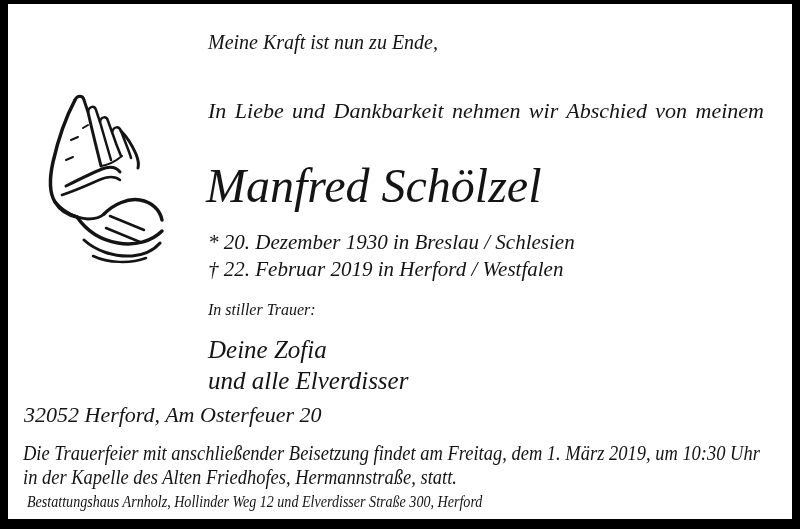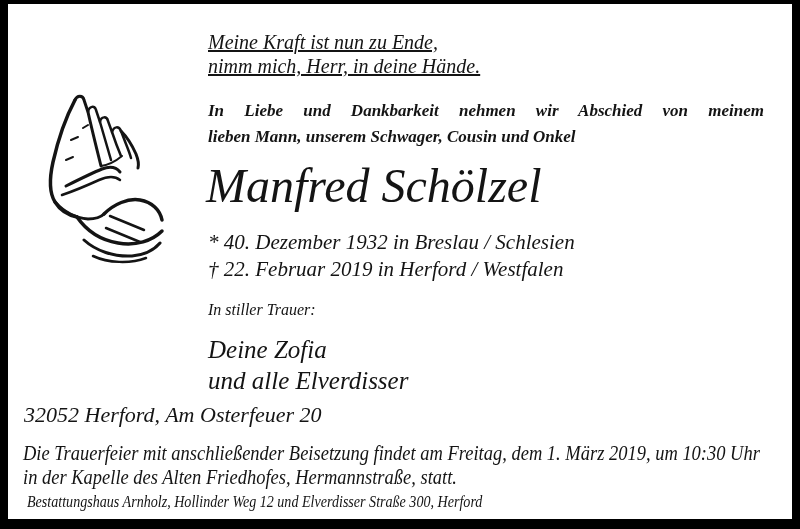--- a/index.html
+++ b/index.html
@@ -20,22 +20,22 @@
   .edge{position:absolute;background:var(--frame_edge);}
   .edge-top{left:0;top:0;width:800px;height:4px;}
   .edge-left{left:0;top:0;width:8px;height:529px;}
   .edge-right{right:0;top:0;width:8px;height:529px;}
   .edge-bottom{left:0;bottom:0;width:800px;height:10px;}
 
   .abs{position:absolute;}
 
   .hands{left:38px;top:88px;width:132px;height:184px;}
 
-  .verse{left:208px;top:30px;font-size:20px;line-height:24px;white-space:nowrap;text-decoration:underline;}
-  .intro{left:208px;top:98px;width:556px;font-size:17px;line-height:26px;font-weight:bold;}
+  .verse{left:208px;top:30px;font-size:20px;line-height:24px;white-space:nowrap;}
+  .intro{left:208px;top:98px;width:556px;font-size:22px;line-height:26px;}
   .intro .j{display:block;text-align:justify;text-align-last:justify;}
   .intro .n{display:block;}
 
   .name{left:206px;top:162px;font-size:48px;line-height:1;white-space:nowrap;}
 
   .dates{left:208px;top:229px;font-size:21px;line-height:27px;white-space:nowrap;}
   .trauer{left:208px;top:298px;font-size:16px;line-height:24px;white-space:nowrap;}
   .mourners{left:208px;top:334px;font-size:25px;line-height:31px;white-space:nowrap;}
 
   .address{left:24px;top:402px;font-size:22px;line-height:26px;white-space:nowrap;font-style:italic;}
@@ -79,32 +79,30 @@
         <path stroke-width="3" d="M46,152 C58,163 76,169 94,168 C106,167 116,162 122,155"></path>
         <path stroke-width="2.5" d="M55,168 C70,175 92,176 108,170"></path>
         <path stroke-width="2.5" d="M72,128 L106,142"></path>
         <path stroke-width="2.5" d="M68,140 L102,154"></path>
       </g>
     </svg>
   </div>
 
   <div class="abs verse">
     <div>Meine Kraft ist nun zu Ende,</div>
-    <div>nimm mich, Herr, in deine Hände.</div>
   </div>
 
   <div class="abs intro">
     <span class="j">In Liebe und Dankbarkeit nehmen wir Abschied von meinem</span>
-    <span class="n">lieben Mann, unserem Schwager, Cousin und Onkel</span>
   </div>
 
   <div class="abs name">Manfred Schölzel</div>
 
   <div class="abs dates">
-    <div>* 40. Dezember 1932 in Breslau / Schlesien</div>
+    <div>* 20. Dezember 1930 in Breslau / Schlesien</div>
     <div>† 22. Februar 2019 in Herford / Westfalen</div>
   </div>
 
   <div class="abs trauer">In stiller Trauer:</div>
 
   <div class="abs mourners">
     <div>Deine Zofia</div>
     <div>und alle Elverdisser</div>
   </div>
 

